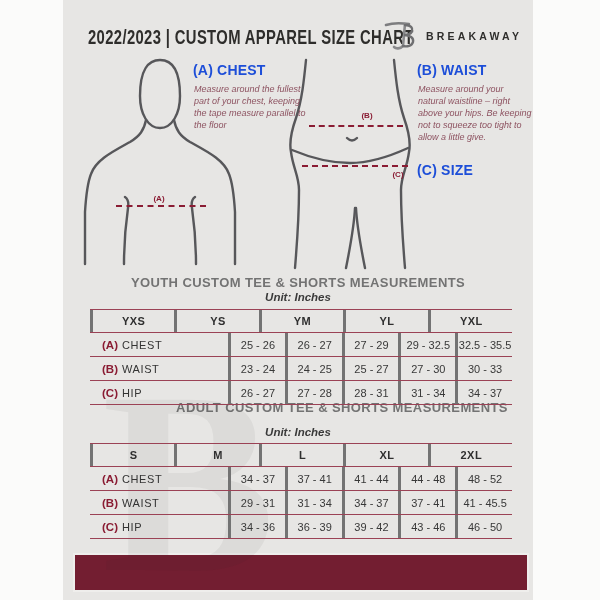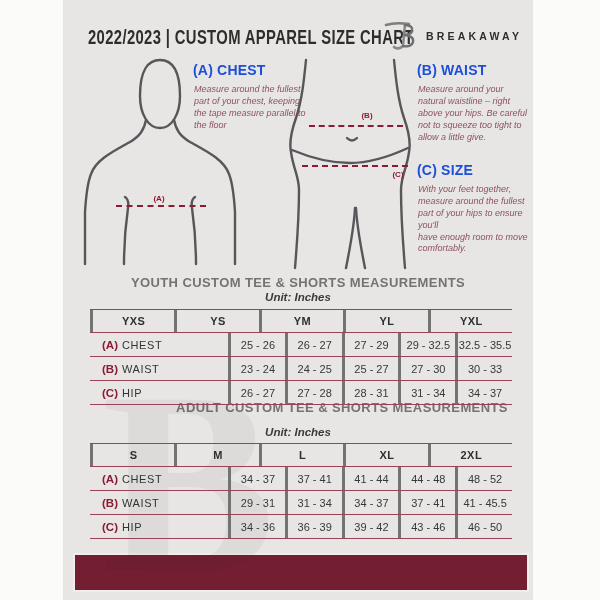--- a/index.html
+++ b/index.html
@@ -83,24 +83,22 @@
     <path d="M70,152 C71,172 75,192 79,212"></path>
   </svg>
   <div class="abs marker" style="left:352px;top:111px;width:30px;">(B)</div>
   <div class="abs dash" style="left:309px;top:125px;width:94px;"></div>
   <div class="abs dash" style="left:302px;top:165px;width:106px;"></div>
   <div class="abs marker" style="left:384px;top:170px;width:28px;">(C)</div>
 
   <div class="abs guide-h gh-a">(A) CHEST</div>
   <div class="abs guide-p gp-a">Measure around the fullest part of your chest, keeping the tape measure parallel to the floor</div>
   <div class="abs guide-h gh-b">(B) WAIST</div>
-  <div class="abs guide-p gp-b">Measure around your natural waistline – right above your hips. Be careful not to squeeze too tight to allow a little give.</div>
+  <div class="abs guide-p gp-b">Measure around your natural waistline – right above your hips. Be keeping not to squeeze too tight to allow a little give.</div>
   <div class="abs guide-h gh-c">(C) SIZE</div>
-  <div class="abs guide-p gp-c">With your feet together, measure around the fullest part of your hips to ensure you'll
-have enough room to move comfortably.</div>
 
   <div class="abs watermark">B</div>
 
   <div class="abs sec-title" style="top:275px;">YOUTH CUSTOM TEE &amp; SHORTS MEASUREMENTS</div>
   <div class="abs sec-unit" style="top:291px;">Unit: Inches</div>
 
   <div class="abs table" style="top:309px;">
     <div class="trow thead">
       <div class="cell valc">YXS</div>
       <div class="cell valc">YS</div>

